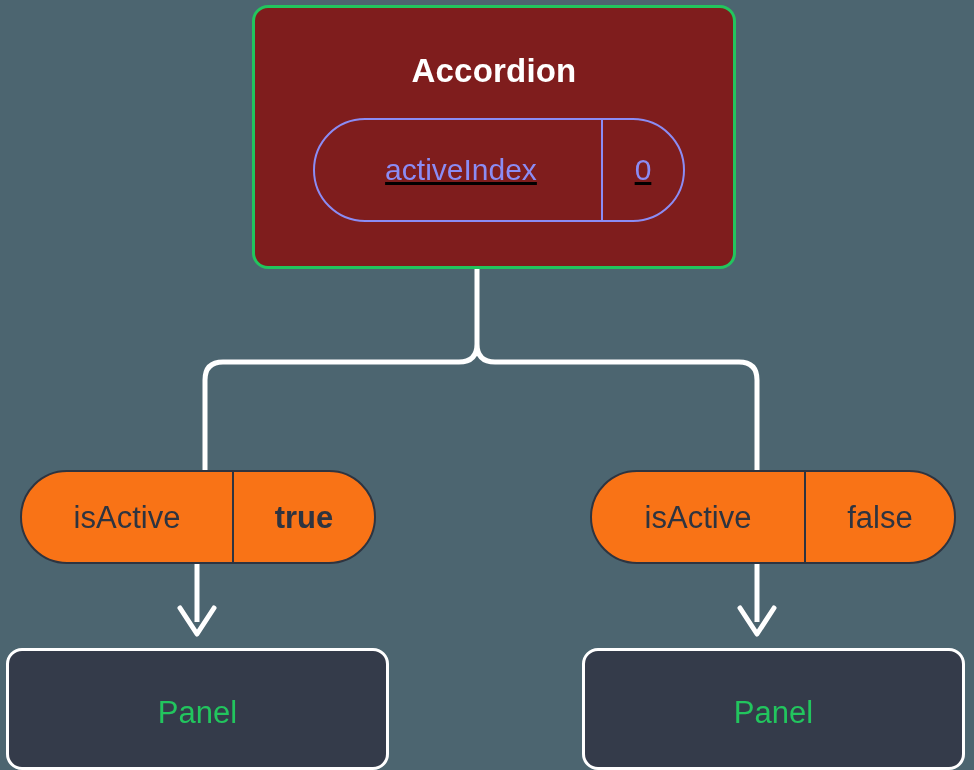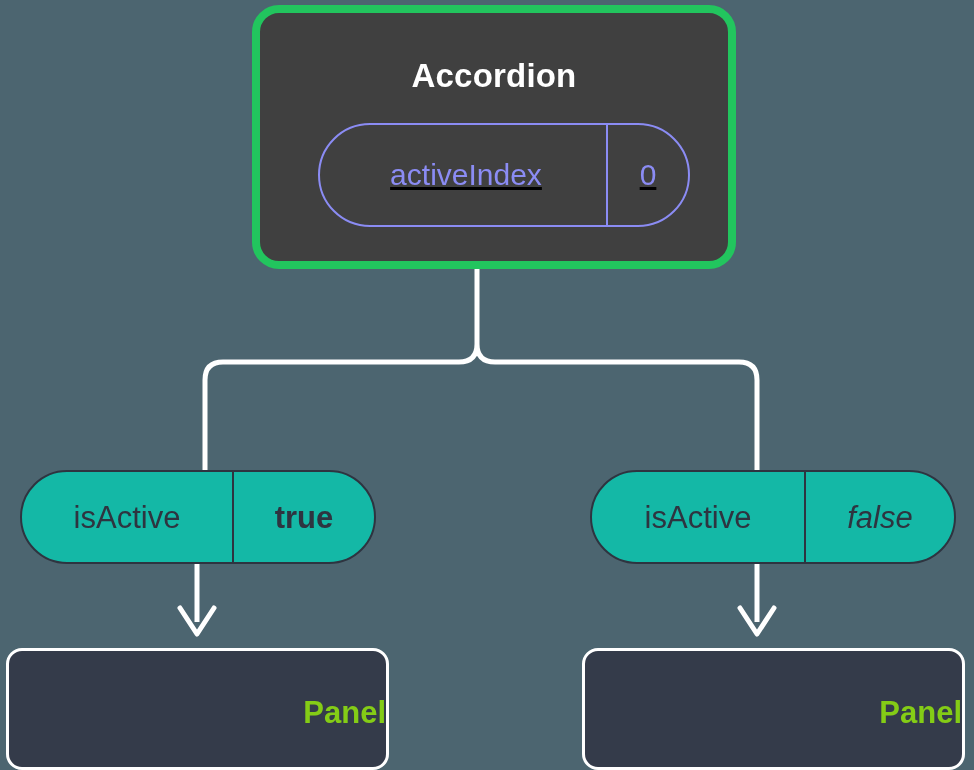--- a/index.html
+++ b/index.html
@@ -28,23 +28,23 @@
     top: 0;
     width: 974px;
     height: 770px;
     pointer-events: none;
   }
 
   
   .card {
     position: absolute;
     box-sizing: border-box;
-    background: #404040;
-    border: 8px solid #22c55e;
-    border-radius: 27px;
+    background: #7f1d1d;
+    border: 3px solid #22c55e;
+    border-radius: 16px;
   }
   #root-card {
     left: 252px;
     top: 5px;
     width: 484px;
     height: 264px;
   }
   #root-title {
     position: absolute;
     left: 0;
@@ -97,21 +97,21 @@
   }
 
   
   .prop-pill {
     position: absolute;
     box-sizing: border-box;
     display: flex;
     align-items: stretch;
     height: 94px;
     top: 470px;
-    background: #14b8a6;
+    background: #f97316;
     border: 2.5px solid #2e3440;
     border-radius: 999px;
     overflow: hidden;
   }
   .prop-pill .seg {
     display: flex;
     align-items: center;
     justify-content: center;
     font-size: 31px;
     line-height: 1;
@@ -126,43 +126,43 @@
     width: 356px;
   }
   #pill-left .seg-key { flex: 0 0 210px; }
   #pill-left .seg-val { flex: 1 1 auto; font-weight: bold; }
 
   #pill-right {
     left: 590px;
     width: 366px;
   }
   #pill-right .seg-key { flex: 0 0 212px; }
-  #pill-right .seg-val { flex: 1 1 auto; font-style: italic; }
+  #pill-right .seg-val { flex: 1 1 auto; }
 
   
   .panel-card {
     position: absolute;
     box-sizing: border-box;
     top: 648px;
     height: 122px;
     background: #343b4a;
     border: 3px solid #ffffff;
     border-radius: 16px;
   }
   #panel-left  { left: 6px;   width: 383px; }
   #panel-right { left: 582px; width: 383px; }
   .panel-label {
     position: absolute;
     left: 0;
     top: 44px;
     width: 100%;
-    text-align: right;
-    color: #84cc16;
+    text-align: center;
+    color: #22c55e;
     font-size: 31px;
-    font-weight: 700;
+    font-weight: 400;
   }
 </style>
 </head>
 <body>
 
 <div id="stage">
 
   <svg id="connectors" viewBox="0 0 974 770" width="974" height="770">
 
     <path d="M 477 269

